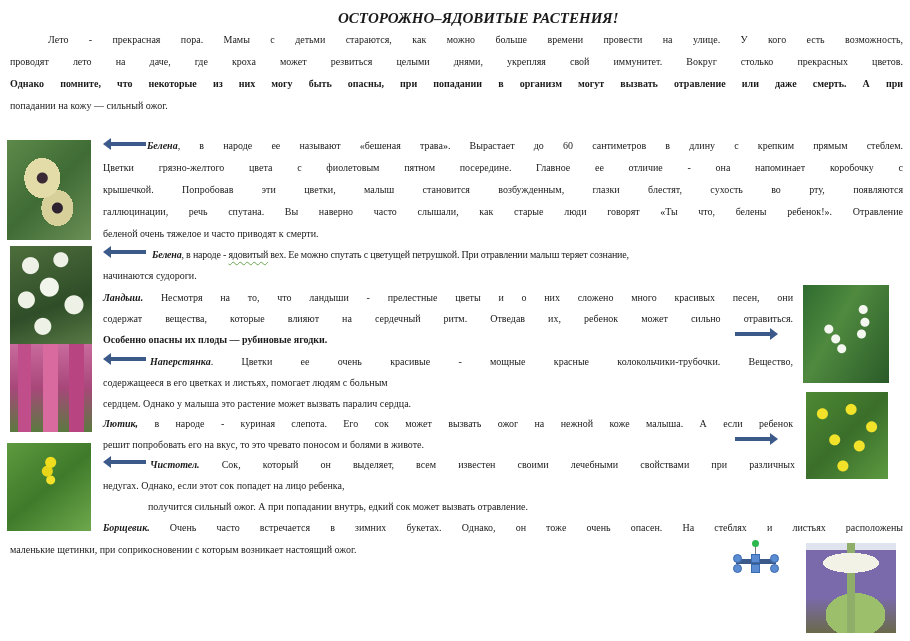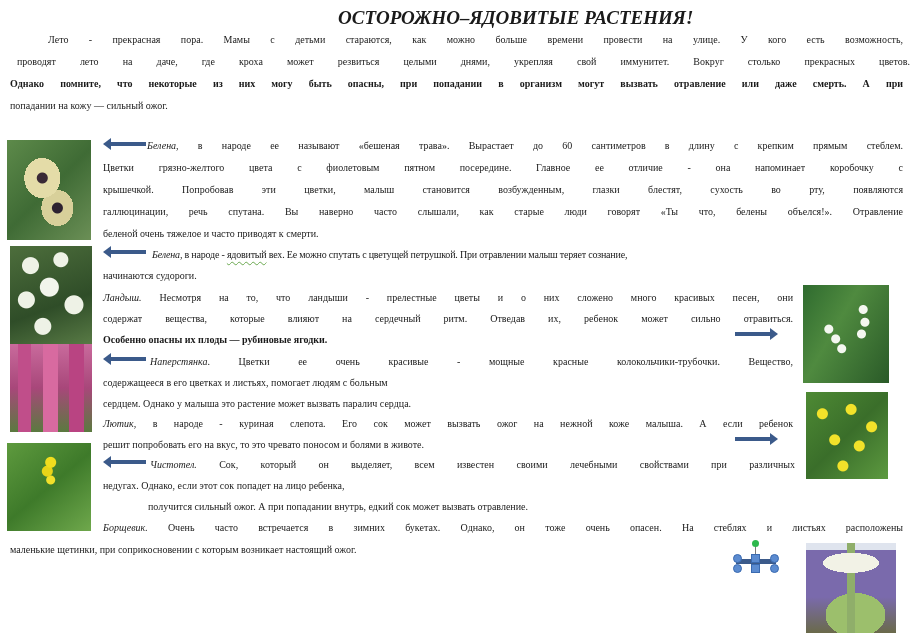--- a/index.html
+++ b/index.html
@@ -3,37 +3,37 @@
 <meta charset="utf-8">
 <style>
   html, body { margin: 0; padding: 0; }
   body {
     width: 910px; height: 641px; background: #ffffff; position: relative; overflow: hidden;
     font-family: "Liberation Serif", "DejaVu Serif", serif; color: #1a1a1a;
   }
   .abs { position: absolute; }
   .line { position: absolute; font-size: 10px; line-height: 20px; white-space: nowrap; }
   .just { text-align: justify; text-align-last: justify; white-space: normal; }
-  .title { font-weight: bold; font-style: italic; font-size: 19px; }
-  .bi { font-weight: normal; font-style: italic; }
+  .title { font-weight: bold; font-style: italic; font-size: 15px; }
+  .bi { font-weight: bold; font-style: italic; }
   .squig { text-decoration: underline wavy #6aa84f; text-decoration-thickness: 1px; text-underline-offset: 3px; margin-top: 9px; }
   .photo { position: absolute; overflow: hidden; }
   .arrow-l, .arrow-r { position: absolute; height: 4px; background: #3b5a8a; }
   .arrow-l::before { content: ""; position: absolute; left: -7px; top: -4px; border-top: 6px solid transparent; border-bottom: 6px solid transparent; border-right: 8px solid #3b5a8a; }
   .arrow-r::after { content: ""; position: absolute; right: -7px; top: -4px; border-top: 6px solid transparent; border-bottom: 6px solid transparent; border-left: 8px solid #3b5a8a; }
   .handle { position: absolute; width: 7px; height: 7px; border-radius: 50%; background: #5b8bd0; border: 1px solid #3a6ab0; }
   .handle-sq { position: absolute; width: 7px; height: 7px; background: #5b8bd0; border: 1px solid #3a6ab0; }
 </style>
 </head>
 <body>
 
 <div class="line title" style="left:338px; top:8px;">ОСТОРОЖНО–ЯДОВИТЫЕ РАСТЕНИЯ!</div>
 
 <div class="line just" style="left:48px; top:30px; width:855px;">Лето - прекрасная пора. Мамы с детьми стараются, как можно больше времени провести на улице.  У  кого есть возможность,</div>
-<div class="line just" style="left:10px; top:52px; width:893px;margin-left:7px;">проводят лето на даче, где кроха может резвиться целыми днями, укрепляя свой иммунитет.          Вокруг столько прекрасных цветов.</div>
+<div class="line just" style="left:10px; top:52px; width:893px;">проводят лето на даче, где кроха может резвиться целыми днями, укрепляя свой иммунитет.          Вокруг столько прекрасных цветов.</div>
 <div class="line just" style="left:10px; top:74px; width:893px;font-weight:bold;">Однако помните, что некоторые из них могу быть опасны, при попадании в организм могут вызвать отравление или даже смерть. А при</div>
 <div class="line" style="left:10px; top:96px;">попадании на кожу — сильный ожог.</div>
 
 <div class="photo" style="left:7px; top:140px; width:84px; height:100px; background: radial-gradient(circle at 42% 38%, #3a2a36 0 5px, transparent 6px), radial-gradient(circle at 60% 68%, #2d2230 0 5px, transparent 6px), radial-gradient(ellipse 18px 20px at 42% 38%, #e4dca8 0 100%, transparent 100%), radial-gradient(ellipse 16px 18px at 60% 68%, #d8d09a 0 100%, transparent 100%), linear-gradient(135deg, #5d8a4a, #3f6b35 50%, #6b8f56);"></div>
 <div class="photo" style="left:10px; top:246px; width:82px; height:98px; background: radial-gradient(circle at 25% 20%, #eef2e6 0 8px, transparent 9px), radial-gradient(circle at 62% 14%, #eef2e6 0 7px, transparent 8px), radial-gradient(circle at 48% 42%, #f2f5ec 0 9px, transparent 10px), radial-gradient(circle at 20% 55%, #eef2e6 0 8px, transparent 9px), radial-gradient(circle at 78% 60%, #eef2e6 0 9px, transparent 10px), radial-gradient(circle at 40% 82%, #eef2e6 0 8px, transparent 9px), linear-gradient(160deg, #4d6e3c, #2f4d28 60%, #587a45);"></div>
 <div class="photo" style="left:10px; top:344px; width:82px; height:88px; background: linear-gradient(90deg, transparent 0 10%, #c04e8a 10% 26%, transparent 26% 40%, #d86aa0 40% 58%, transparent 58% 72%, #b94482 72% 90%, transparent 90%), linear-gradient(180deg, #c96a9c, #a8477a 50%, #5a7a3f);"></div>
 <div class="photo" style="left:7px; top:443px; width:84px; height:88px; background: radial-gradient(circle at 52% 22%, #f0dd1e 0 5px, transparent 6px), radial-gradient(circle at 48% 32%, #e8d418 0 5px, transparent 6px), radial-gradient(circle at 52% 42%, #f2e02a 0 4px, transparent 5px), linear-gradient(140deg, #5e9a3e, #3e7a2a 50%, #6fa84c);"></div>
 
 <div class="photo" style="left:803px; top:285px; width:86px; height:98px; background: radial-gradient(circle at 30% 45%, #f4f7f0 0 4px, transparent 5px), radial-gradient(circle at 38% 55%, #f4f7f0 0 4px, transparent 5px), radial-gradient(circle at 45% 65%, #f4f7f0 0 4px, transparent 5px), radial-gradient(circle at 70% 25%, #f4f7f0 0 4px, transparent 5px), radial-gradient(circle at 72% 38%, #f4f7f0 0 4px, transparent 5px), radial-gradient(circle at 68% 50%, #f4f7f0 0 4px, transparent 5px), linear-gradient(120deg, #2f6b2f, #4f8a3f 40%, #2a5a28);"></div>
 <div class="photo" style="left:806px; top:392px; width:82px; height:87px; background: radial-gradient(circle at 20% 25%, #f2e22a 0 5px, transparent 6px), radial-gradient(circle at 55% 20%, #f2e22a 0 5px, transparent 6px), radial-gradient(circle at 80% 40%, #f2e22a 0 5px, transparent 6px), radial-gradient(circle at 35% 55%, #f2e22a 0 5px, transparent 6px), radial-gradient(circle at 65% 62%, #f2e22a 0 5px, transparent 6px), radial-gradient(circle at 45% 85%, #f2e22a 0 5px, transparent 6px), linear-gradient(135deg, #4e8a34, #3a6e2a 50%, #5d9a40);"></div>
@@ -55,21 +55,21 @@
   <div class="handle" style="left:37px; top:14px;"></div>
   <div class="handle" style="left:0px; top:24px;"></div>
   <div class="handle" style="left:37px; top:24px;"></div>
   <div class="handle-sq" style="left:18px; top:14px;"></div>
   <div class="handle-sq" style="left:18px; top:24px;"></div>
 </div>
 
 <div class="line just" style="left:147px; top:136px; width:756px;"><span class="bi">Белена</span><span>, в народе ее называют «бешеная трава».  Вырастает до 60 сантиметров в длину с крепким прямым стеблем.</span></div>
 <div class="line just" style="left:103px; top:158px; width:800px;">Цветки грязно-желтого цвета с фиолетовым пятном посередине. Главное ее отличие  - она напоминает коробочку с</div>
 <div class="line just" style="left:103px; top:180px; width:800px;">крышечкой. Попробовав эти цветки, малыш становится возбужденным, глазки блестят, сухость во рту, появляются</div>
-<div class="line just" style="left:103px; top:202px; width:800px;">галлюцинации, речь спутана. Вы наверно часто слышали, как старые люди говорят «Ты что, белены объелся!».  Отравление</div>
+<div class="line just" style="left:103px; top:202px; width:800px;">галлюцинации, речь спутана. Вы наверно часто слышали, как старые люди говорят «Ты что, белены ребенок!».  Отравление</div>
 <div class="line" style="left:103px; top:224px;">беленой очень тяжелое и часто приводят к смерти.</div>
 
 <div class="line" style="left:152px; top:245px; letter-spacing:-0.2px;"><span class="bi">Белена</span><span>, в народе -  </span><span class="squig">ядовитый</span><span> вех. Ее можно спутать с цветущей петрушкой. При отравлении малыш теряет сознание,</span></div>
 <div class="line" style="left:103px; top:266px;">начинаются судороги.</div>
 
 <div class="line just" style="left:103px; top:288px; width:690px;"><span class="bi">Ландыш.</span><span>  Несмотря на то, что ландыши  -  прелестные цветы и о них сложено много красивых песен, они</span></div>
 <div class="line just" style="left:103px; top:309px; width:690px;">содержат вещества, которые влияют на сердечный ритм. Отведав их, ребенок может сильно отравиться.</div>
 <div class="line" style="left:103px; top:330px;font-weight:bold;">Особенно опасны их плоды — рубиновые ягодки.</div>
 
 <div class="line just" style="left:150px; top:352px; width:643px;"><span class="bi">Наперстянка</span><span>. Цветки ее очень красивые - мощные красные колокольчики-трубочки. Вещество,</span></div>

